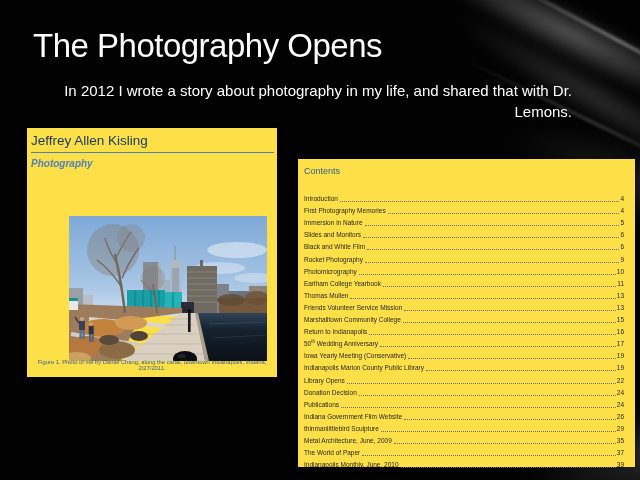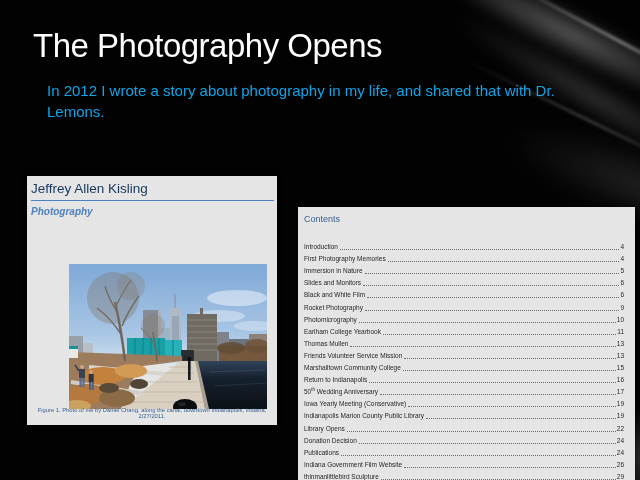--- a/index.html
+++ b/index.html
@@ -28,26 +28,26 @@
   .streak-6{left:450px; top:120px; width:280px; height:2px;
     background:linear-gradient(90deg, transparent, rgba(255,255,255,.30), transparent);
     transform:rotate(26deg); filter:blur(1.5px);}
 
   
   .slide-title{
     position:absolute; left:33px; top:27px; color:#fdfdfd;
     font-size:33px; letter-spacing:-.5px; white-space:nowrap;
   }
   .slide-subtitle{
-    position:absolute; left:47px; top:80px; width:525px; color:#0ea5e9;
-    font-size:15px; line-height:21px;
+    position:absolute; left:47px; top:80px; width:525px; color:#ffffff;
+    font-size:15px; line-height:21px;text-align:right;
   }
 
   
-  .doc{position:absolute; background:#e5e5e5; box-shadow:0 0 5px rgba(0,0,0,.55);margin-top:48px;}
+  .doc{position:absolute; background:#fde047; box-shadow:0 0 5px rgba(0,0,0,.55);}
   .doc-left{left:27px; top:128px; width:250px; height:249px;}
   .doc-right{left:298px; top:159px; width:337px; height:308px;}
 
   .doc-author{
     position:absolute; left:4px; right:3px; top:5px;
     color:#17365d; font-size:13.5px;
     border-bottom:1px solid #4f81bd; padding-bottom:4px;
   }
   .doc-section{
     position:absolute; left:4px; top:30px;

